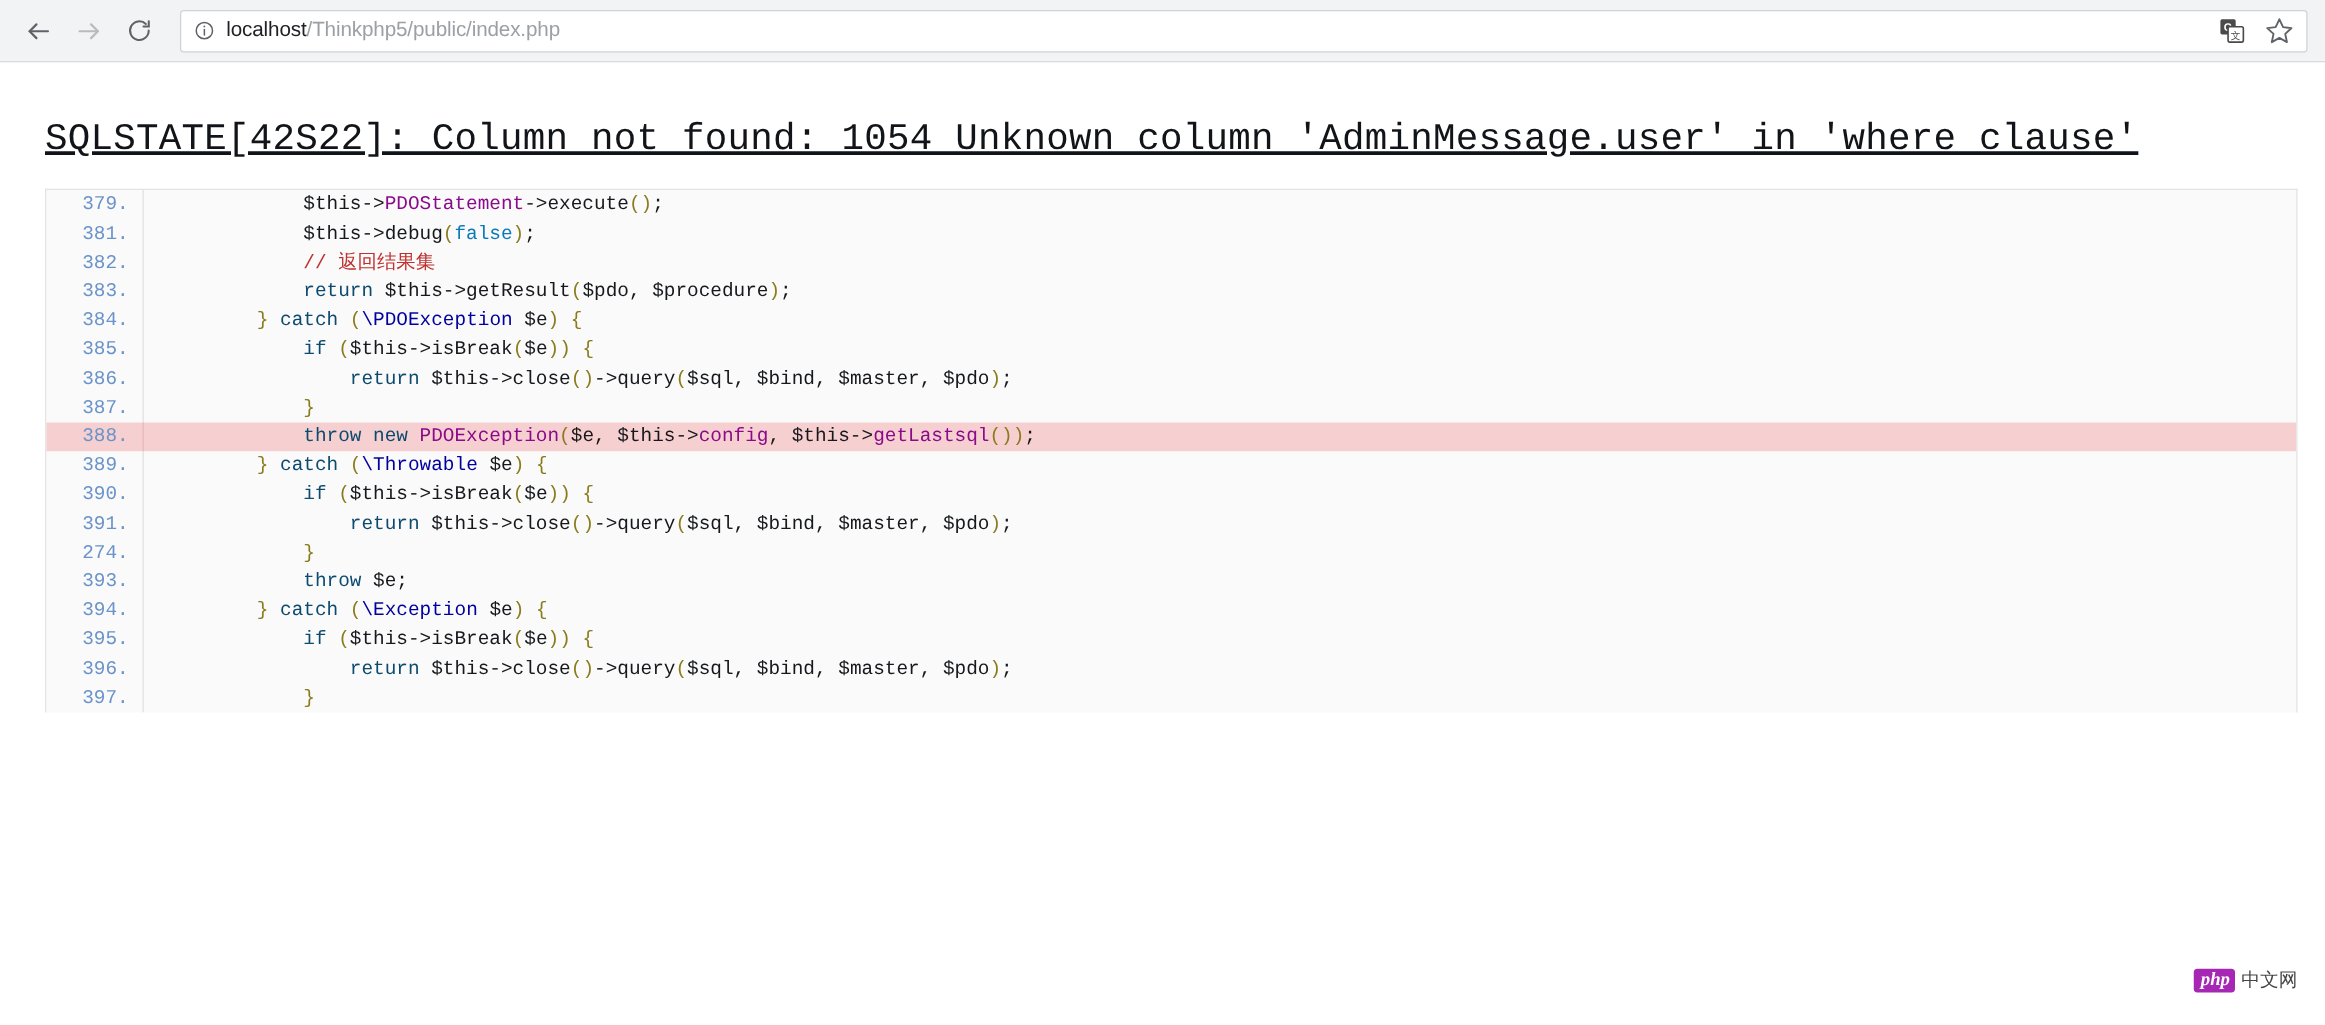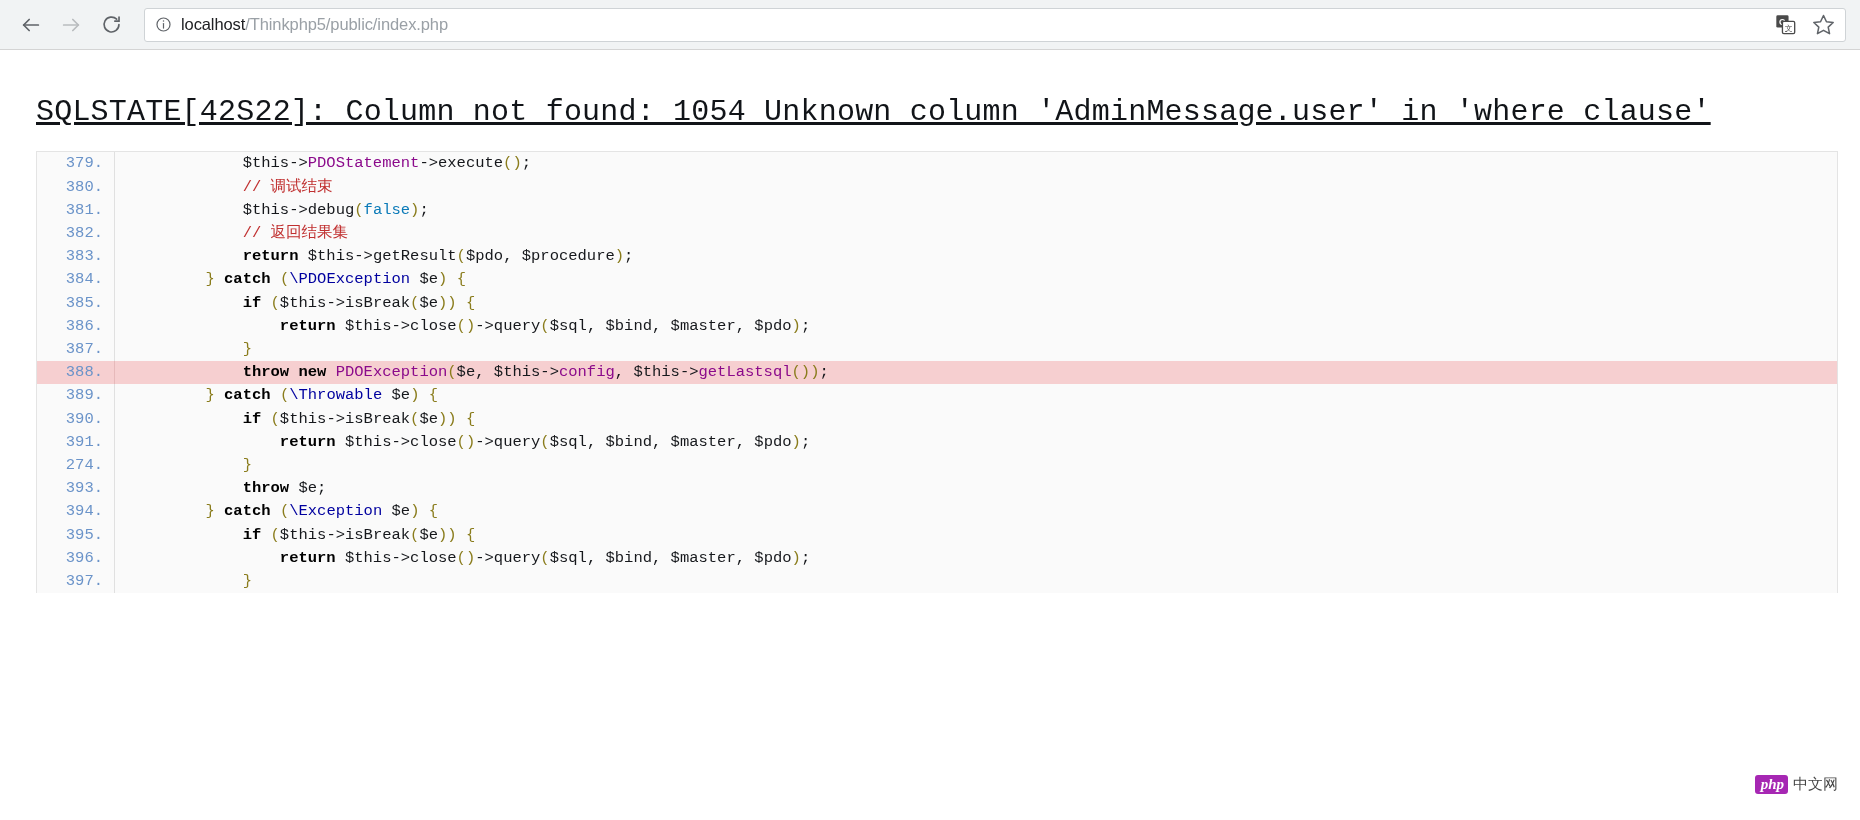--- a/index.html
+++ b/index.html
@@ -137,21 +137,21 @@
   .code-line.highlight .line-no { border-right-color: #e6b9ba; }
   .code-text {
     padding-left: 16px;
     color: #111;
     white-space: pre;
     overflow: hidden;
   }
 
   
   .t-var      { color: #16181c; }
-  .t-kw       { color: #000000; font-weight: bold; }
+  .t-kw       { color: #0c4a6e; font-weight: normal; }
   .t-meth     { color: #8b0a8b; }
   .t-cls      { color: #00009f; }
   .t-const    { color: #0b7ab8; }
   .t-punc     { color: #8a7c1c; }
   .t-arrow    { color: #16181c; }
   .t-comment  { color: #c03030; }
   .t-plain    { color: #16181c; }
 
   
   .watermark {
@@ -236,21 +236,20 @@
 
 <div class="page">
   <div class="exception-wrap">
 
 
     <div class="exception-message">SQLSTATE[42S22]: Column not found: 1054 Unknown column 'AdminMessage.user' in 'where clause'</div>
 
     <div class="code-block">
 
     <div class="code-line"><span class="line-no">379.</span><span class="code-text"><span class="t-plain">            </span><span class="t-var">$this</span><span class="t-arrow">-&gt;</span><span class="t-meth">PDOStatement</span><span class="t-arrow">-&gt;</span><span class="t-plain">execute</span><span class="t-punc">(</span><span class="t-punc">)</span><span class="t-plain">;</span></span></div>
-        <div class="code-line"><span class="line-no">380.</span><span class="code-text"><span class="t-plain">            </span><span class="t-comment">// 调试结束</span></span></div>
         <div class="code-line"><span class="line-no">381.</span><span class="code-text"><span class="t-plain">            </span><span class="t-var">$this</span><span class="t-arrow">-&gt;</span><span class="t-plain">debug</span><span class="t-punc">(</span><span class="t-const">false</span><span class="t-punc">)</span><span class="t-plain">;</span></span></div>
         <div class="code-line"><span class="line-no">382.</span><span class="code-text"><span class="t-plain">            </span><span class="t-comment">// 返回结果集</span></span></div>
         <div class="code-line"><span class="line-no">383.</span><span class="code-text"><span class="t-plain">            </span><span class="t-kw">return</span><span class="t-plain"> </span><span class="t-var">$this</span><span class="t-arrow">-&gt;</span><span class="t-plain">getResult</span><span class="t-punc">(</span><span class="t-var">$pdo</span><span class="t-plain">, </span><span class="t-var">$procedure</span><span class="t-punc">)</span><span class="t-plain">;</span></span></div>
         <div class="code-line"><span class="line-no">384.</span><span class="code-text"><span class="t-plain">        </span><span class="t-punc">}</span><span class="t-plain"> </span><span class="t-kw">catch</span><span class="t-plain"> </span><span class="t-punc">(</span><span class="t-cls">\PDOException</span><span class="t-plain"> </span><span class="t-var">$e</span><span class="t-punc">)</span><span class="t-plain"> </span><span class="t-punc">{</span></span></div>
         <div class="code-line"><span class="line-no">385.</span><span class="code-text"><span class="t-plain">            </span><span class="t-kw">if</span><span class="t-plain"> </span><span class="t-punc">(</span><span class="t-var">$this</span><span class="t-arrow">-&gt;</span><span class="t-plain">isBreak</span><span class="t-punc">(</span><span class="t-var">$e</span><span class="t-punc">)</span><span class="t-punc">)</span><span class="t-plain"> </span><span class="t-punc">{</span></span></div>
         <div class="code-line"><span class="line-no">386.</span><span class="code-text"><span class="t-plain">                </span><span class="t-kw">return</span><span class="t-plain"> </span><span class="t-var">$this</span><span class="t-arrow">-&gt;</span><span class="t-plain">close</span><span class="t-punc">(</span><span class="t-punc">)</span><span class="t-arrow">-&gt;</span><span class="t-plain">query</span><span class="t-punc">(</span><span class="t-var">$sql</span><span class="t-plain">, </span><span class="t-var">$bind</span><span class="t-plain">, </span><span class="t-var">$master</span><span class="t-plain">, </span><span class="t-var">$pdo</span><span class="t-punc">)</span><span class="t-plain">;</span></span></div>
         <div class="code-line"><span class="line-no">387.</span><span class="code-text"><span class="t-plain">            </span><span class="t-punc">}</span></span></div>
         <div class="code-line highlight"><span class="line-no">388.</span><span class="code-text"><span class="t-plain">            </span><span class="t-kw">throw</span><span class="t-plain"> </span><span class="t-kw">new</span><span class="t-plain"> </span><span class="t-meth">PDOException</span><span class="t-punc">(</span><span class="t-var">$e</span><span class="t-plain">, </span><span class="t-var">$this</span><span class="t-arrow">-&gt;</span><span class="t-meth">config</span><span class="t-plain">, </span><span class="t-var">$this</span><span class="t-arrow">-&gt;</span><span class="t-meth">getLastsql</span><span class="t-punc">(</span><span class="t-punc">)</span><span class="t-punc">)</span><span class="t-plain">;</span></span></div>
         <div class="code-line"><span class="line-no">389.</span><span class="code-text"><span class="t-plain">        </span><span class="t-punc">}</span><span class="t-plain"> </span><span class="t-kw">catch</span><span class="t-plain"> </span><span class="t-punc">(</span><span class="t-cls">\Throwable</span><span class="t-plain"> </span><span class="t-var">$e</span><span class="t-punc">)</span><span class="t-plain"> </span><span class="t-punc">{</span></span></div>
         <div class="code-line"><span class="line-no">390.</span><span class="code-text"><span class="t-plain">            </span><span class="t-kw">if</span><span class="t-plain"> </span><span class="t-punc">(</span><span class="t-var">$this</span><span class="t-arrow">-&gt;</span><span class="t-plain">isBreak</span><span class="t-punc">(</span><span class="t-var">$e</span><span class="t-punc">)</span><span class="t-punc">)</span><span class="t-plain"> </span><span class="t-punc">{</span></span></div>

